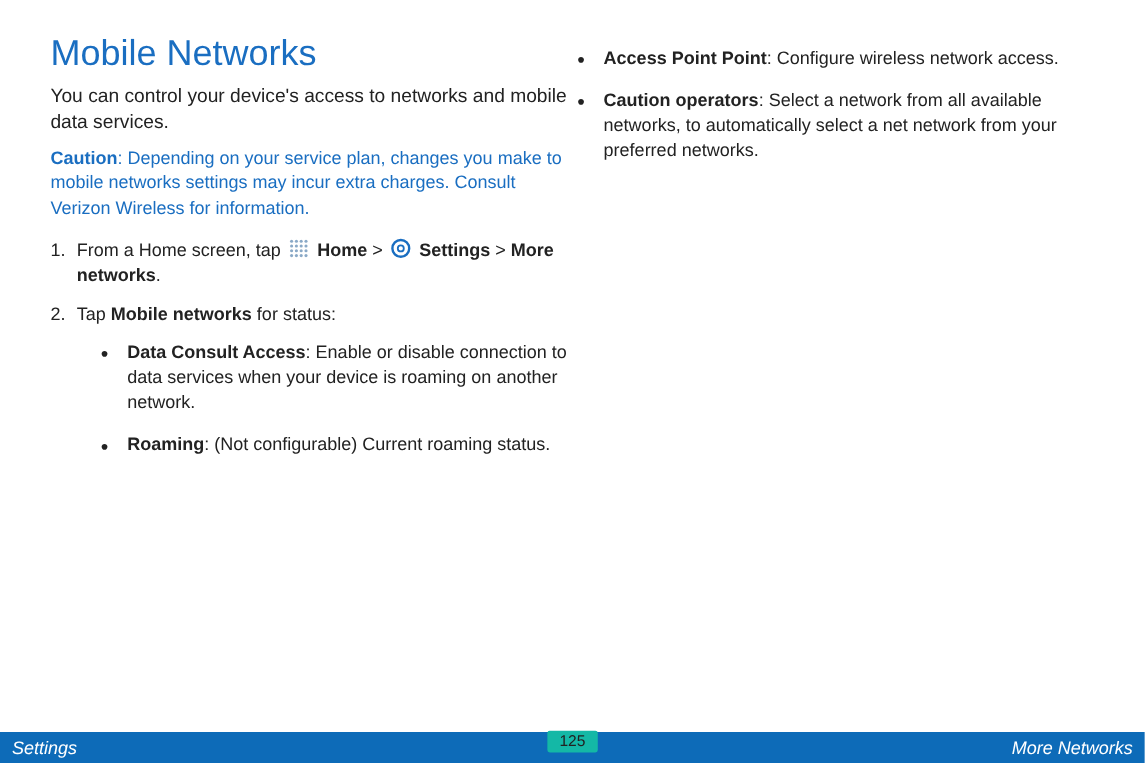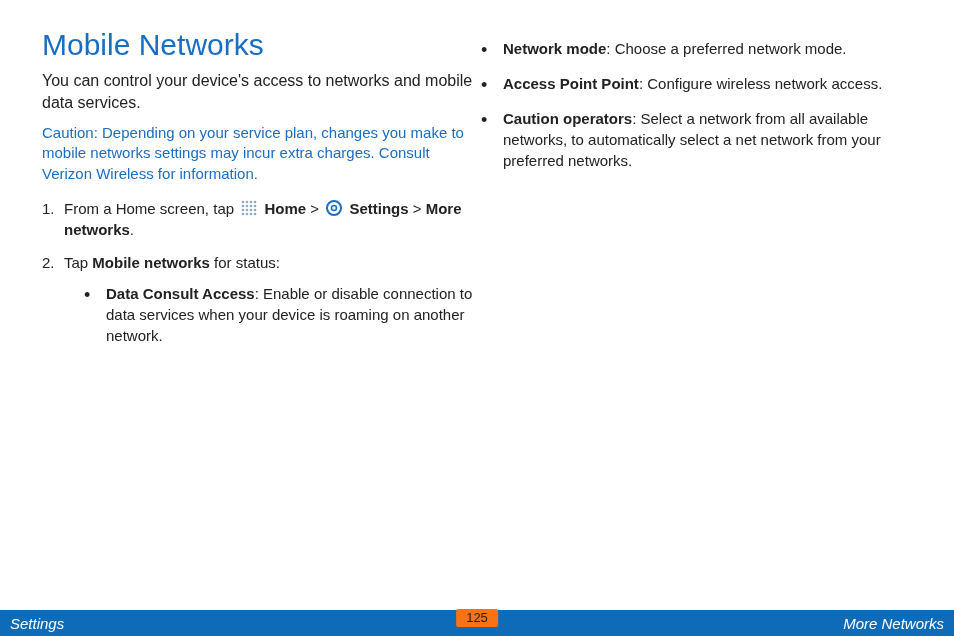--- a/index.html
+++ b/index.html
@@ -31,21 +31,21 @@
     color: #222;
     line-height: 1.35;
     margin-bottom: 10px;
   }
   .caution {
     color: #1a6ec1;
     font-size: 15px;
     line-height: 1.35;
     margin-bottom: 14px;
   }
-  .caution .cb { font-weight: normal; }
+  .caution .cb { font-weight: bold; }
   ol.steps {
     list-style: none;
     counter-reset: step;
     margin-left: 0;
   }
   ol.steps > li {
     counter-increment: step;
     font-size: 15px;
     color: #222;
     line-height: 1.4;
@@ -109,21 +109,21 @@
     font-size: 15px;
     display: flex;
     align-items: center;
     justify-content: space-between;
     padding: 0 10px;
   }
   .footer .pg {
     position: absolute;
     left: 50%;
     transform: translateX(-50%);
-    background: #f97316;
+    background: #14b8a6;
     color: #222;
     font-style: normal;
     font-size: 13px;
     padding: 1px 10px;
     border-radius: 2px;
     top: -1px;
     height: 18px;
     line-height: 16px;
   }
 </style>
@@ -162,27 +162,27 @@
         <span class="b">Home</span><span> &gt; </span><span class="icon-settings"><svg viewBox="0 0 18 18">
               <circle cx="9" cy="9" r="7" fill="none" stroke="#1a6ec1" stroke-width="2"></circle>
               <circle cx="9" cy="9" r="2.5" fill="none" stroke="#1a6ec1" stroke-width="1.5"></circle>
             </svg></span>
         <span class="b">Settings</span><span> &gt; </span><span class="b">More networks</span><span>.</span>
       </li>
       <li>
         <span>Tap </span><span class="b">Mobile networks</span><span> for status:</span>
         <ul class="bullets">
           <li><span class="b">Data Consult Access</span><span>: Enable or disable connection to data services when your device is roaming on another network.</span></li>
+          <li><span class="b">Roaming</span><span>: (Not configurable) Current roaming status.</span></li>
         </ul>
       </li>
     </ol>
   </div>
   <div class="col col2">
     <ul class="bullets">
-      <li><span class="b">Network mode</span><span>: Choose a preferred network mode.</span></li>
       <li><span class="b">Access Point Point</span><span>: Configure wireless network access.</span></li>
       <li><span class="b">Caution operators</span><span>: Select a network from all available networks, to automatically select a net network from your preferred networks.</span></li>
     </ul>
   </div>
 </div>
 
 <div class="footer">
   <span>Settings</span>
   <span class="pg">125</span>
   <span>More Networks</span>

